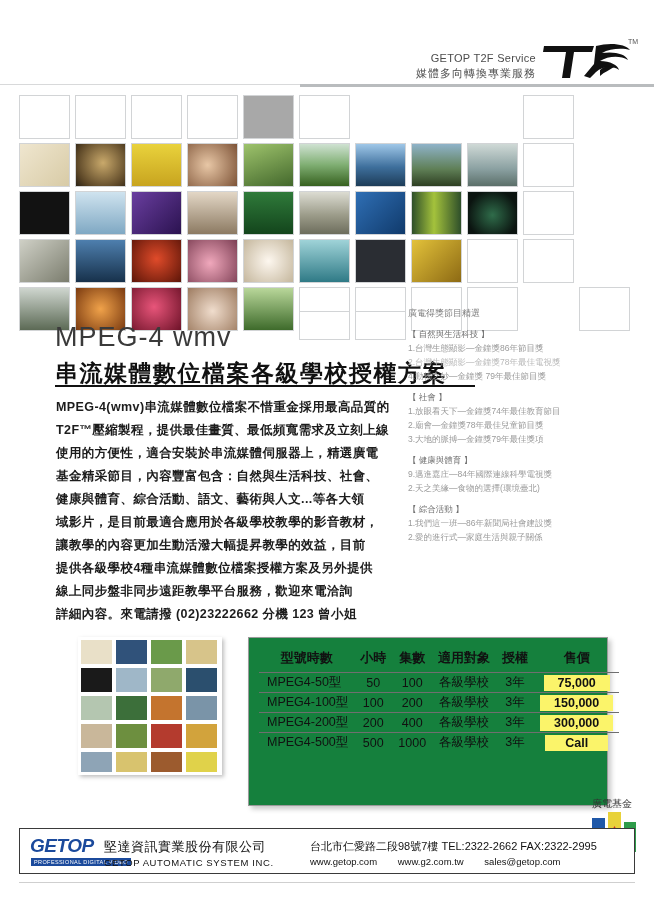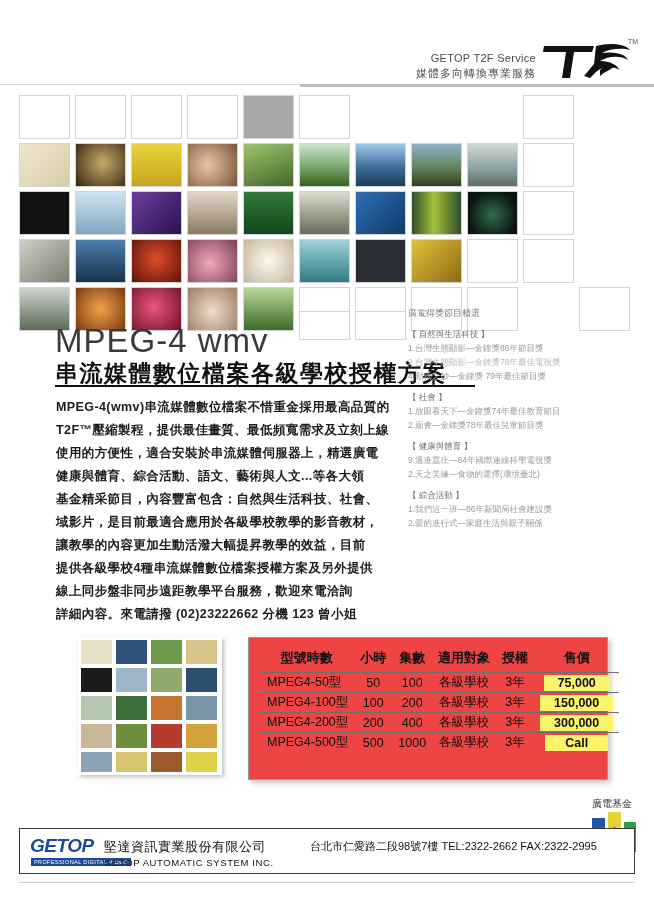--- a/index.html
+++ b/index.html
@@ -57,21 +57,21 @@
     border: 1px solid #d2d4d6;
     background: #ffffff;
     overflow: hidden;
   }
   .cell.ph { background: #ffffff; }
   .cell .img { width: 100%; height: 100%; display: block; }
 
   
   .title1 {
     position: absolute; left: 55px; top: 322px;
-    font-size: 33px; color: #3a3a3a; letter-spacing: 1px;
+    font-size: 27px; color: #3a3a3a; letter-spacing: 1px;
     font-family: "Liberation Sans", sans-serif;
   }
   .title2 {
     position: absolute; left: 55px; top: 358px;
     font-size: 23px; color: #111; font-weight: bold; letter-spacing: 1.5px;
   }
   .title-underline {
     position: absolute; left: 55px; top: 385px; width: 420px; height: 2px;
     background: #111;
   }
@@ -97,23 +97,23 @@
   
   .minigrid {
     position: absolute; left: 78px; top: 637px; width: 144px; height: 138px;
     background: #ffffff;
     box-shadow: 2px 2px 4px rgba(0,0,0,.25);
   }
   .mcell { position: absolute; border: 1px solid #ffffff; }
 
   
   .tablewrap {
-    position: absolute; left: 248px; top: 637px; width: 360px; height: 143px;
+    position: absolute; left: 248px; top: 637px; width: 360px; height: 169px;
     border: 1px solid #9a9a9a;
-    background: #ef4444;
+    background: #15803d;
     box-shadow: 3px 3px 5px rgba(0,0,0,.22);
   }
   table.price {
     position: absolute; left: 10px; top: 8px;
     border-collapse: collapse;
     font-size: 12.5px; color: #111;
   }
   table.price th {
     font-weight: bold; padding: 3px 6px 5px; text-align: center;
     white-space: nowrap; font-size: 13px;
@@ -322,40 +322,41 @@
   </div>
 
   <div class="title1">MPEG-4  wmv</div>
   <div class="title2">串流媒體數位檔案各級學校授權方案</div>
   <div class="title-underline"></div>
 
   <div class="body">
     <p>MPEG-4(wmv)串流媒體數位檔案不惜重金採用最高品質的</p>
     <p>T2F™壓縮製程，提供最佳畫質、最低頻寬需求及立刻上線</p>
     <p>使用的方便性，適合安裝於串流媒體伺服器上，精選廣電</p>
+    <p>基金精采節目，內容豐富包含：自然與生活科技、社會、</p>
     <p>健康與體育、綜合活動、語文、藝術與人文...等各大領</p>
-    <p>基金精采節目，內容豐富包含：自然與生活科技、社會、</p>
     <p>域影片，是目前最適合應用於各級學校教學的影音教材，</p>
     <p>讓教學的內容更加生動活潑大幅提昇教學的效益，目前</p>
     <p>提供各級學校4種串流媒體數位檔案授權方案及另外提供</p>
     <p>線上同步盤非同步遠距教學平台服務，歡迎來電洽詢</p>
     <p>詳細內容。來電請撥  (02)23222662  分機  123  曾小姐</p>
   </div>
 
   <div class="awards">
     <div class="aw-title">廣電得獎節目精選</div>
 
     <div class="aw-head">【 自然與生活科技 】</div>
     <div class="aw-line">1.台灣生態顯影—金鐘獎86年節目獎</div>
     <div class="aw-line fade">2.台灣生態顯影—金鐘獎78年最佳電視獎</div>
     <div class="aw-line">4.動物之妙—金鐘獎 79年最佳節目獎</div>
 
     <div class="aw-head">【 社會 】</div>
     <div class="aw-line">1.放眼看天下—金鐘獎74年最佳教育節目</div>
     <div class="aw-line">2.廟會—金鐘獎78年最佳兒童節目獎</div>
+    <div class="aw-line">3.大地的脈搏—金鐘獎79年最佳獎項</div>
 
     <div class="aw-head">【 健康與體育 】</div>
     <div class="aw-line">9.邁進嘉庄—84年國際連線科學電視獎</div>
     <div class="aw-line">2.天之美緣—食物的選擇(環境臺北)</div>
 
     <div class="aw-head">【 綜合活動 】</div>
     <div class="aw-line">1.我們這一班—86年新聞局社會建設獎</div>
     <div class="aw-line">2.愛的進行式—家庭生活與親子關係</div>
   </div>
 
@@ -445,17 +446,22 @@
       <rect x="32" y="10" width="12" height="30" fill="#2e9c4a"></rect>
     </svg>
   </div>
 
   <div class="footer">
     <div class="f-getop">GETOP</div>
     <div class="f-getop-sub">PROFESSIONAL DIGITAL VIDEO</div>
     <div class="f-cn">堅達資訊實業股份有限公司</div>
     <div class="f-en">GETOP AUTOMATIC SYSTEM INC.</div>
     <div class="f-addr">台北市仁愛路二段98號7樓 TEL:2322-2662 FAX:2322-2995</div>
+    <div class="f-web">
+      <span>www.getop.com</span>
+      <span>www.g2.com.tw</span>
+      <span>sales@getop.com</span>
+    </div>
   </div>
 
   <div class="bottom-rule"></div>
 
 </div>
 
 </body></html>

